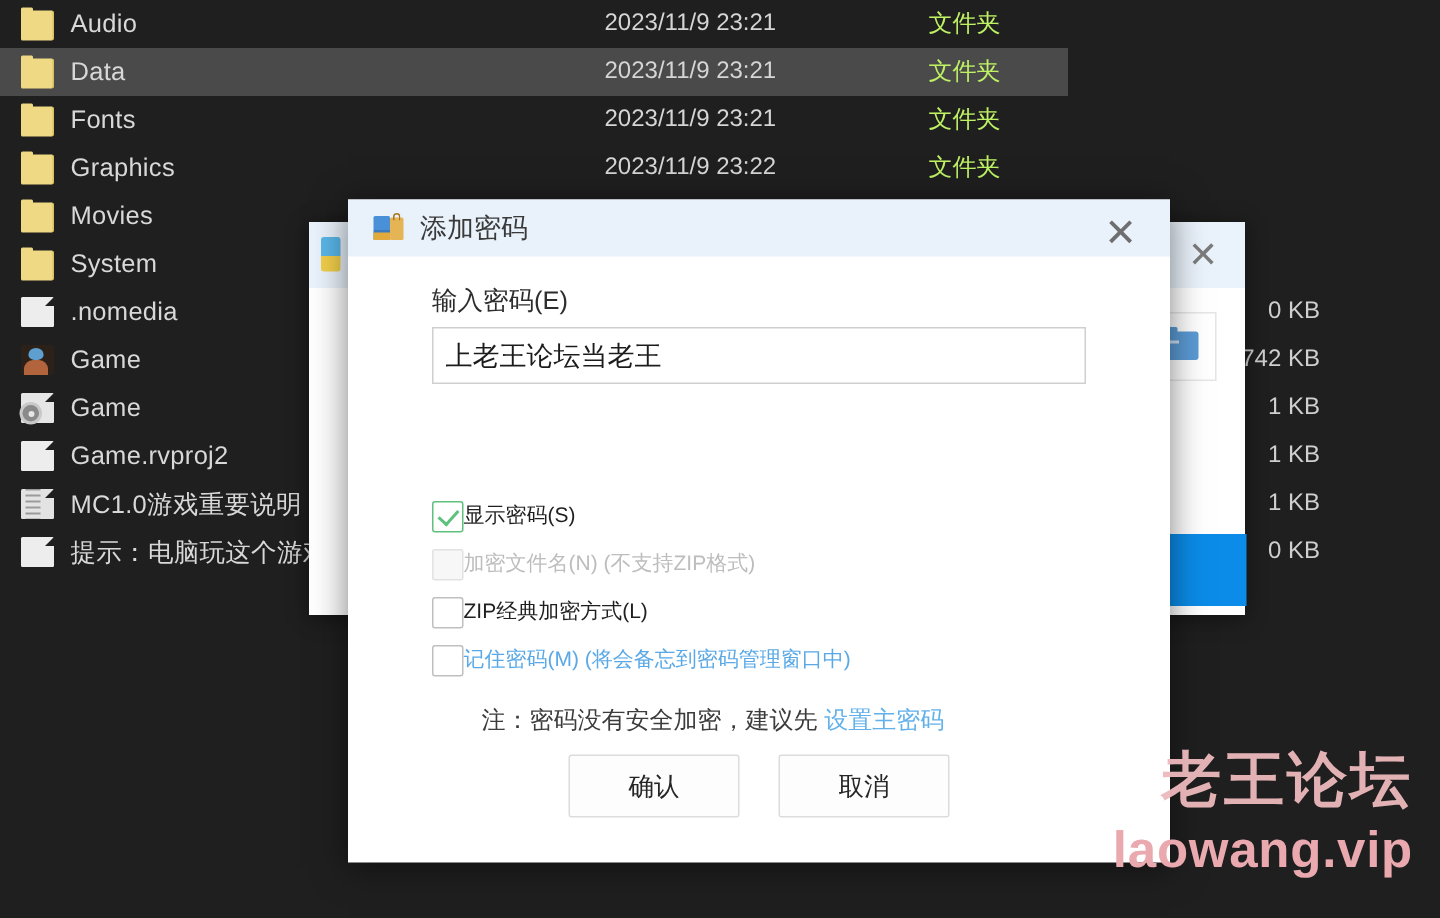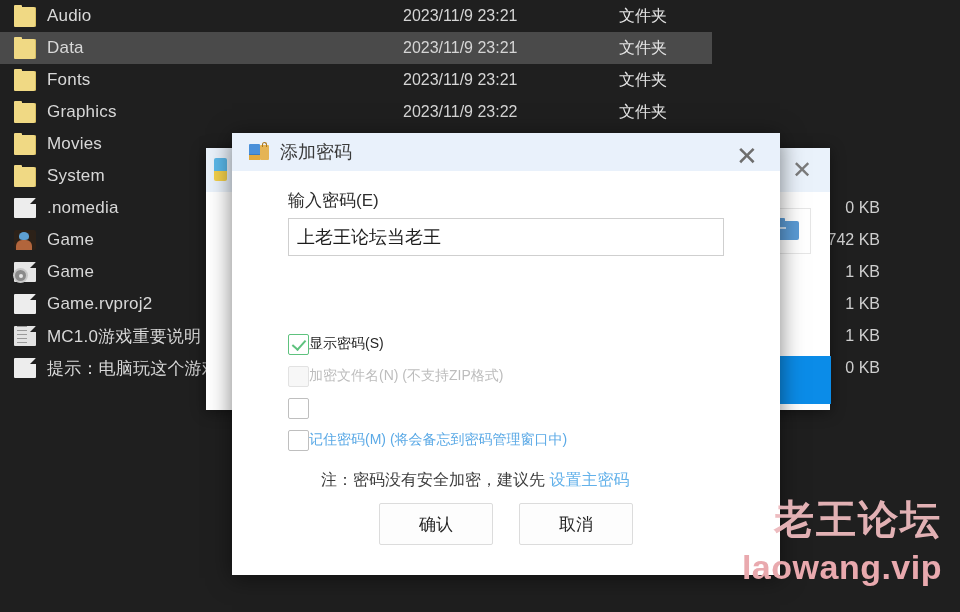--- a/index.html
+++ b/index.html
@@ -12,21 +12,21 @@
   
   #explorer{position:absolute;inset:0;background:#1f1f1f;}
   .row{
     position:relative;height:32px;display:flex;align-items:center;
     color:#d8d8d8;font-size:17px;
   }
   .row.sel{background:#4a4a4a;width:712px;}
   .row .ico{width:22px;height:20px;margin-left:14px;margin-right:11px;flex:none;position:relative;}
   .row .nm{white-space:nowrap;letter-spacing:.2px;}
   .row .dt{position:absolute;left:403px;top:50%;transform:translateY(-50%);font-size:16px;color:#d5d5d5;white-space:nowrap;}
-  .row .ty{position:absolute;left:619px;top:50%;transform:translateY(-50%);font-size:16px;color:#e5e5e5;white-space:nowrap;}
+  .row .ty{position:absolute;left:619px;top:50%;transform:translateY(-50%);font-size:16px;color:#bef264;white-space:nowrap;}
   .row .sz{position:absolute;left:808px;width:72px;text-align:right;top:50%;transform:translateY(-50%);font-size:16px;color:#cfcfcf;white-space:nowrap;}
 
   
   .ic-folder{background:#f0d984;border-radius:1px 2px 2px 1px;width:19px;height:17px;margin-top:1px;
     box-shadow:inset -1px 0 0 #d8bf62;}
   .ic-folder:before{content:"";position:absolute;left:0;top:-2px;width:8px;height:3px;background:#f0d984;border-radius:1px 1px 0 0;}
   
   .ic-doc{width:16px;height:20px;background:#ededed;border-radius:1px;position:relative;}
   .ic-doc:after{content:"";position:absolute;right:0;top:0;border-width:0 0 6px 6px;border-style:solid;border-color:transparent transparent #1f1f1f transparent;}
   
@@ -215,20 +215,21 @@
         <div class="cklabel">显示密码(S)</div>
       </div>
 
       <div class="ck">
         <div class="ckbox dis"></div>
         <div class="cklabel muted">加密文件名(N) (不支持ZIP格式)</div>
       </div>
 
       <div class="ck">
         <div class="ckbox"></div>
+        <div class="cklabel">ZIP经典加密方式(L)</div>
       </div>
 
       <div class="ck">
         <div class="ckbox"></div>
         <div class="cklabel link">记住密码(M) (将会备忘到密码管理窗口中)</div>
       </div>
 
       <div class="note">
         <span>注：密码没有安全加密，建议先 </span><span class="lnk">设置主密码</span>
       </div>

